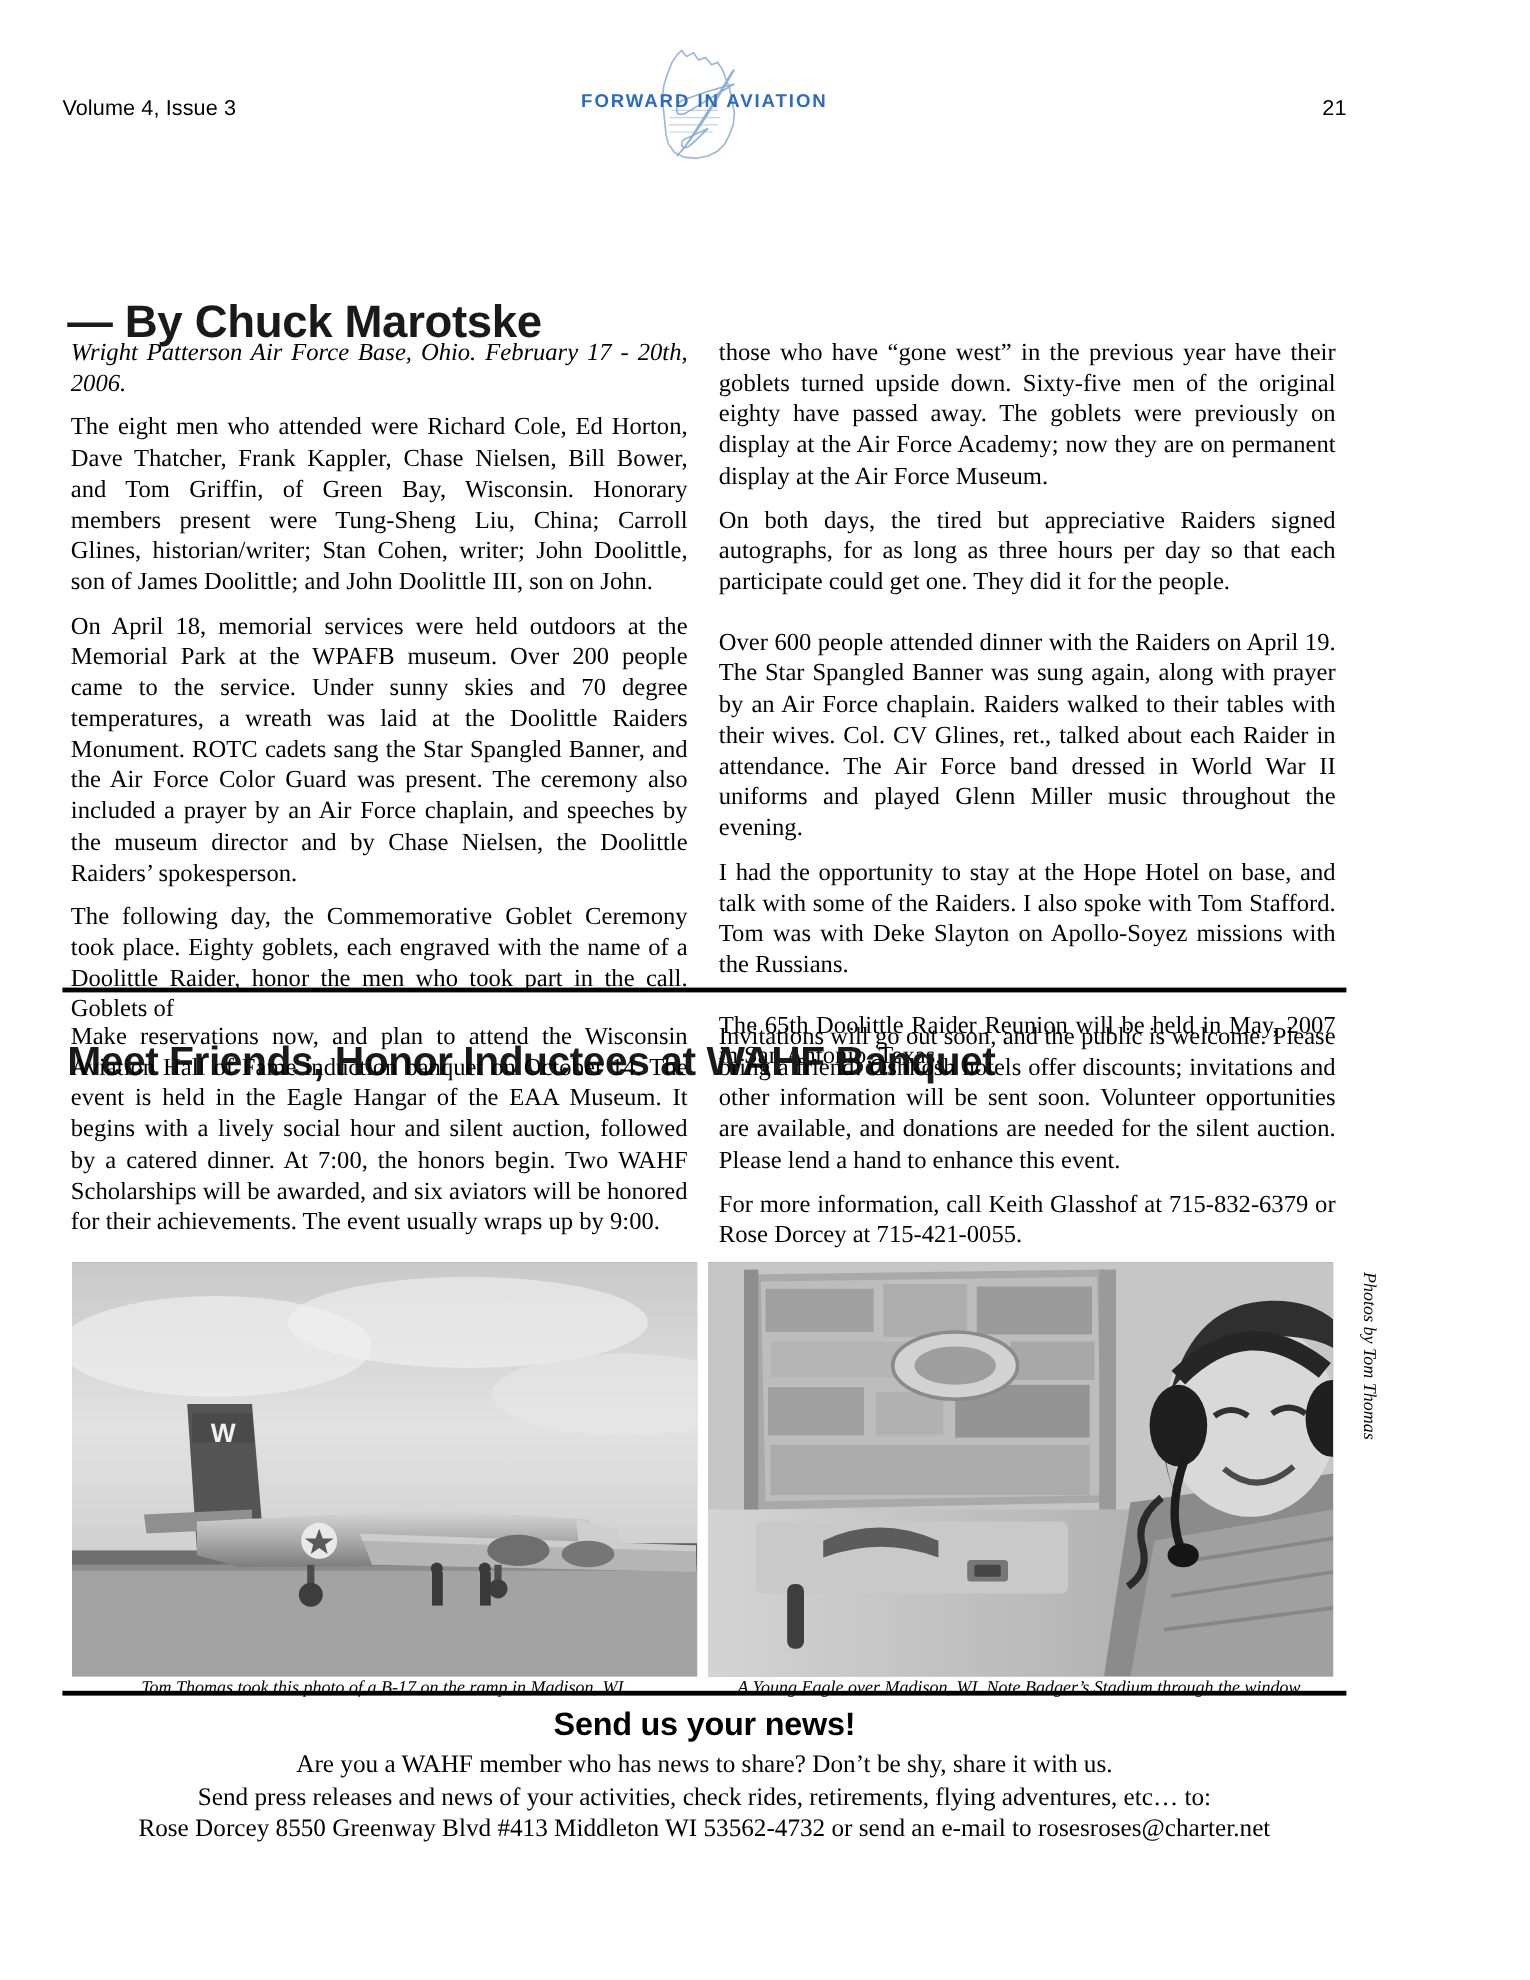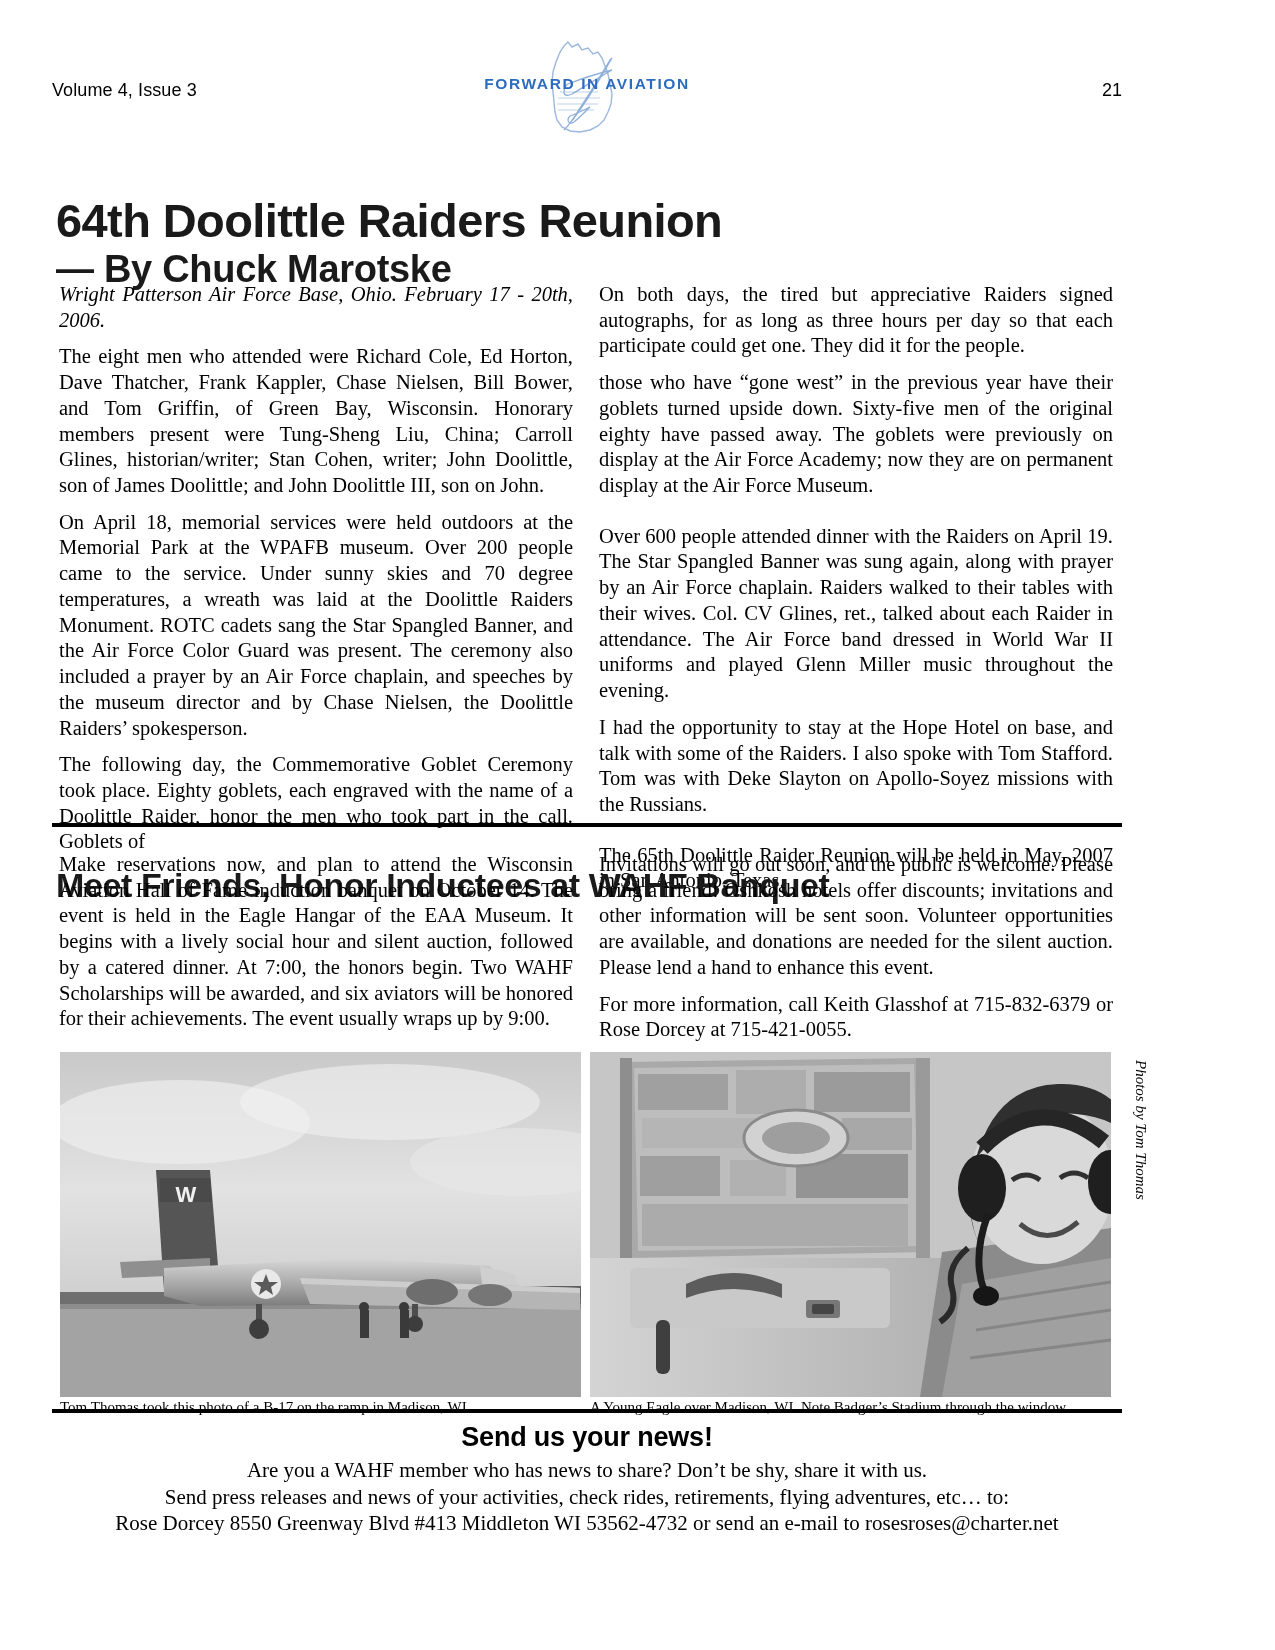--- a/index.html
+++ b/index.html
@@ -125,20 +125,22 @@
     overflow: hidden;
     background: #888;
   }
   #photo-left  { left: 60px;  top: 1052px; width: 521px; height: 345px; }
   #photo-right { left: 590px; top: 1052px; width: 521px; height: 345px; }
   .photo svg { display: block; width: 100%; height: 100%; }
 
   .caption {
     position: absolute;
     font-size: 15px;
+    font-style: italic;
+    text-align: center;
     line-height: 1.2;
   }
   #caption-left  { left: 60px;  top: 1398px; width: 521px; }
   #caption-right { left: 590px; top: 1398px; width: 521px; }
 
   .photo-credit {
     position: absolute;
     left: 1121px;
     top: 1060px;
     width: 28px;
@@ -200,33 +202,32 @@
                    C99 84 96 83 96 80 C96 78 97 77 98 76 Z"></path>
         </g>
 
         <text x="115" y="49" text-anchor="middle" font-family="Liberation Sans, sans-serif" font-size="15.5" font-weight="bold" letter-spacing="1.6" fill="#2c6cc0">FORWARD IN AVIATION</text>
       </svg>
     </div>
 
     <div class="runhead-right">21</div>
   </div>
 
-  <h1 class="headline" id="hl-main">64th Doolittle Raiders Reunion</h1>
   <h2 class="headline" id="hl-byline">— By Chuck Marotske</h2>
 
   <div class="cols" id="article-1-cols">
     <div class="col">
       <p class="italic">Wright Patterson Air Force Base, Ohio. February 17 - 20th, 2006.</p>
       <p>The eight men who attended were Richard Cole, Ed Horton, Dave Thatcher, Frank Kappler, Chase Nielsen, Bill Bower, and Tom Griffin, of Green Bay, Wisconsin. Honorary members present were Tung-Sheng Liu, China; Carroll Glines, historian/writer; Stan Cohen, writer; John Doolittle, son of James Doolittle; and John Doolittle III, son on John.</p>
       <p>On April 18, memorial services were held outdoors at the Memorial Park at the WPAFB museum. Over 200 people came to the service. Under sunny skies and 70 degree temperatures, a wreath was laid at the Doolittle Raiders Monument. ROTC cadets sang the Star Spangled Banner, and the Air Force Color Guard was present. The ceremony also included a prayer by an Air Force chaplain, and speeches by the museum director and by Chase Nielsen, the Doolittle Raiders’ spokesperson.</p>
       <p class="lastline">The following day, the Commemorative Goblet Ceremony took place. Eighty goblets, each engraved with the name of a Doolittle Raider, honor the men who took part in the call. Goblets of</p>
     </div>
     <div class="col">
+      <p>those who have “gone west” in the previous year have their goblets turned upside down. Sixty-five men of the original eighty have passed away. The goblets were previously on display at the Air Force Academy; now they are on permanent display at the Air Force Museum.</p>
       <p>On both days, the tired but appreciative Raiders signed autographs, for as long as three hours per day so that each participate could get one. They did it for the people.</p>
-      <p>those who have “gone west” in the previous year have their goblets turned upside down. Sixty-five men of the original eighty have passed away. The goblets were previously on display at the Air Force Academy; now they are on permanent display at the Air Force Museum.</p>
       <div class="spacer-gap"></div>
       <p>Over 600 people attended dinner with the Raiders on April 19. The Star Spangled Banner was sung again, along with prayer by an Air Force chaplain. Raiders walked to their tables with their wives. Col. CV Glines, ret., talked about each Raider in attendance. The Air Force band dressed in World War II uniforms and played Glenn Miller music throughout the evening.</p>
       <p>I had the opportunity to stay at the Hope Hotel on base, and talk with some of the Raiders. I also spoke with Tom Stafford. Tom was with Deke Slayton on Apollo-Soyez missions with the Russians.</p>
       <div class="spacer-gap"></div>
       <p class="lastline">The 65th Doolittle Raider Reunion will be held in May, 2007 in San Antonio, Texas.</p>
     </div>
   </div>
 
   <div class="rule" id="rule-1"></div>
 

